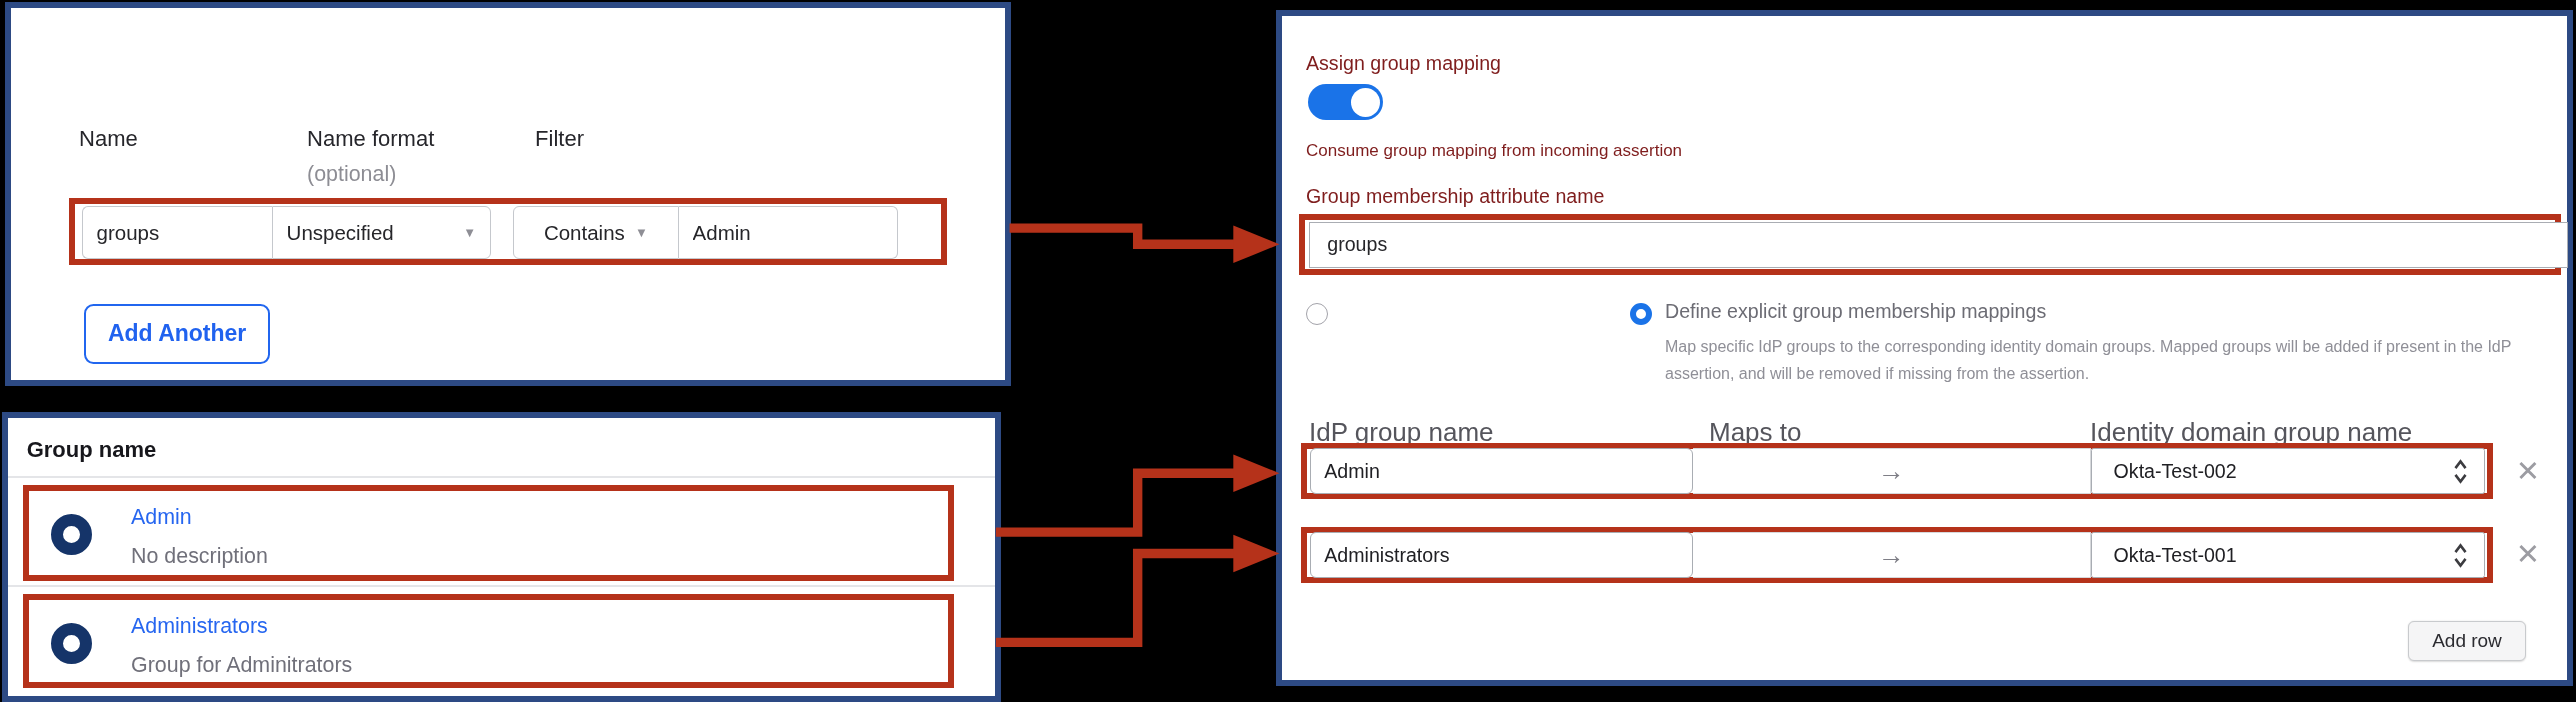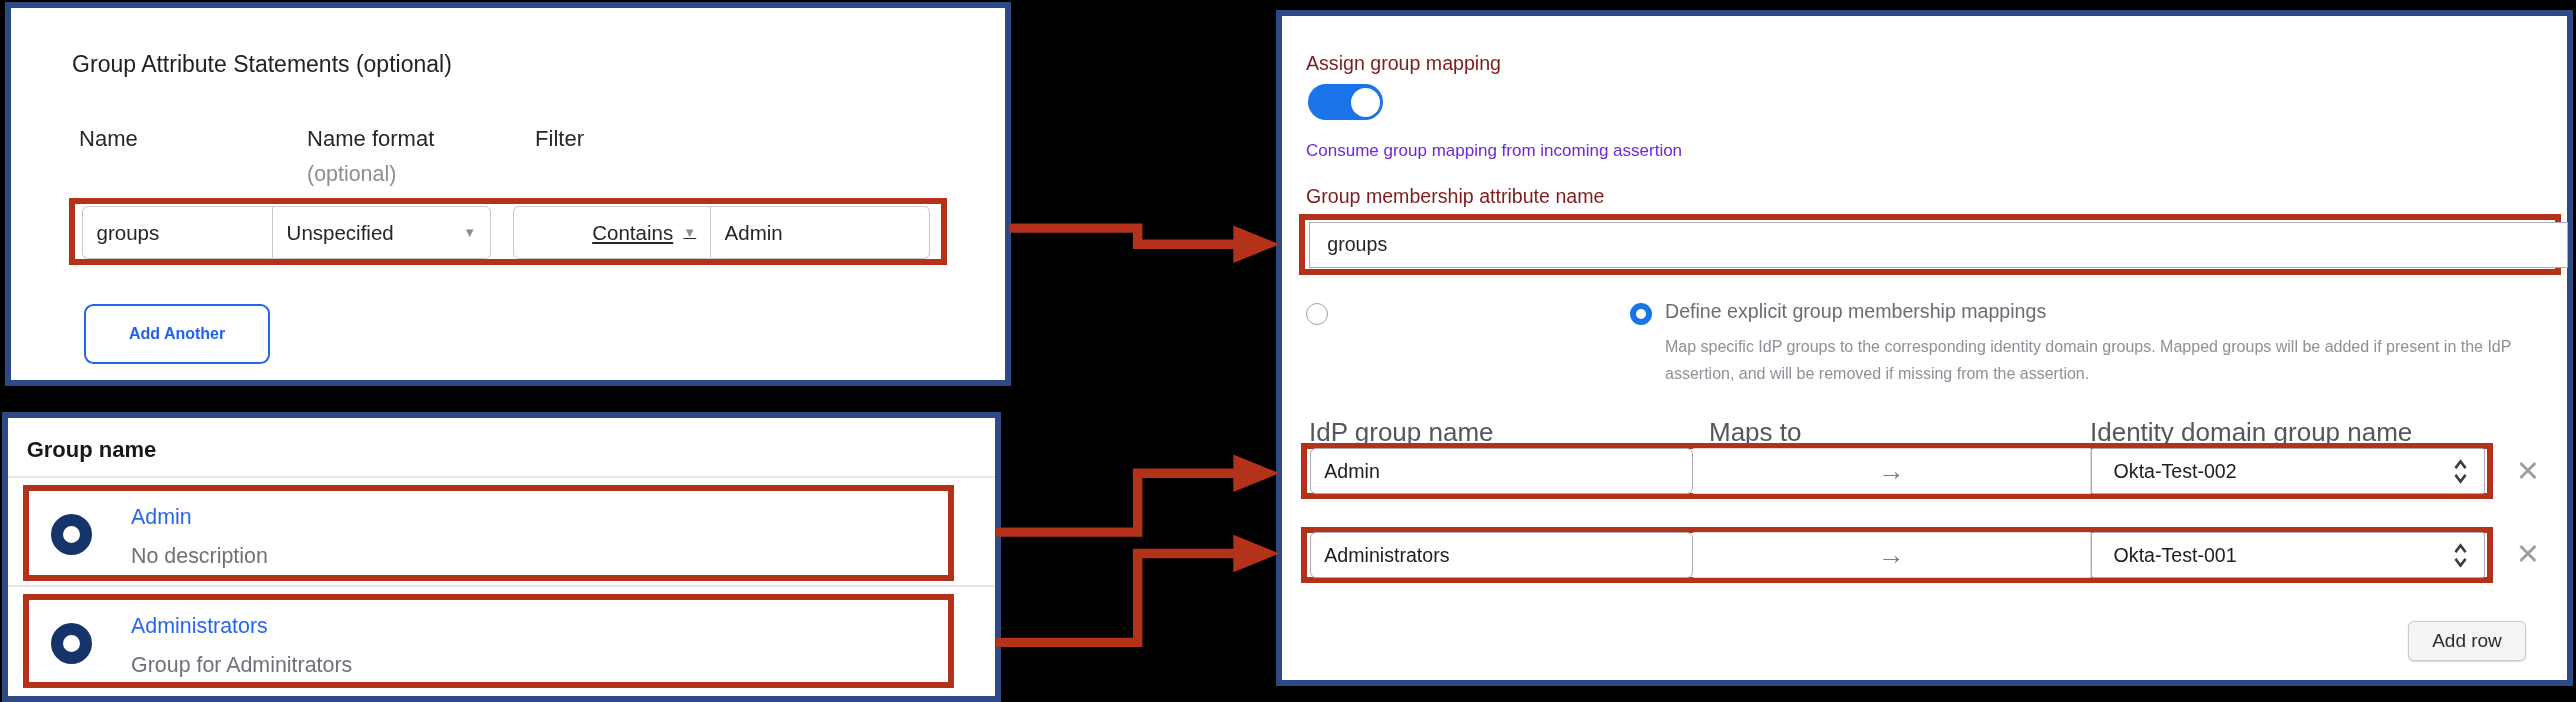--- a/index.html
+++ b/index.html
@@ -18,48 +18,48 @@
   .pa-h-optional{left:296px;top:154px;font-size:21.4px;color:#8d8d94;}
   .hl-box{position:absolute;border:6px solid #b5321a;box-sizing:border-box;background:#fff;}
   .pa-row-box{left:58px;top:190px;width:878px;height:67px;}
   .pa-cells{position:absolute;left:6.8px;top:2.6px;display:flex;height:53px;}
   .cell{box-sizing:border-box;height:53px;background:#fff;border:0.9px solid #c5c8cd;
         font-size:20.5px;color:#26262a;display:flex;align-items:center;padding:0 13.7px;}
   input.cell{outline:none;font-family:"Liberation Sans", sans-serif;}
   .c1{width:190px;border-right:none;border-radius:6px 0 0 6px;}
   .c2{width:219px;border-radius:0 6px 6px 0;justify-content:space-between;}
   .cell-gap{width:22px;}
-  .c3{width:198px;border-radius:6px 0 0 6px;justify-content:flex-end;text-decoration:underline;}
+  .c3{width:166px;border-radius:6px 0 0 6px;justify-content:center;}
   .c4{width:219px;border-left:none;border-radius:0 6px 6px 0;}
   .dd-arrow{font-size:13px;color:#8e8e95;margin-left:10.2px;}
   .select{cursor:pointer;}
   .add-another{left:73px;top:296px;width:186px;height:60px;background:#fff;
         border:2.6px solid #2166ef;border-radius:9.4px;color:#2062ef;font-weight:bold;
-        font-size:16px;font-family:"Liberation Sans", sans-serif;cursor:pointer;}
+        font-size:23px;font-family:"Liberation Sans", sans-serif;cursor:pointer;}
 
   
   .panel-b{left:1.7px;top:412px;width:999px;height:290px;border-width:6px;}
   .pb-header{left:19px;top:19px;font-size:22px;font-weight:bold;color:#17171c;}
   .pb-divider{position:absolute;left:0;right:0;height:1.7px;background:#e4e5e8;}
   .d1{top:58px;} .d2{top:167px;}
   .pb-row{left:15.4px;width:931px;height:96px;}
   .pb-row1{top:67px;} .pb-row2{top:176px;height:94px;}
   .donut{position:absolute;left:22px;top:23px;width:17px;height:17px;border:12px solid #153469;
          border-radius:50%;background:#fff;}
   .pb-link{position:absolute;left:102px;top:13.7px;font-size:21.4px;color:#2666f0;text-decoration:none;cursor:pointer;}
   .pb-desc{position:absolute;left:102px;top:53px;font-size:21.4px;color:#70707a;}
 
   
   .panel-c{left:1276px;top:10.2px;width:1297px;height:676px;}
   .pc-label{font-size:19.6px;color:#7f1d1d;}
   .pc-toggle-label{left:24px;top:36px;}
   .toggle{position:absolute;left:26px;top:68px;width:75px;height:36px;border-radius:18px;
           background:#1a73e8;cursor:pointer;}
   .toggle .knob{position:absolute;top:3.4px;right:3.4px;width:29px;height:29px;border-radius:50%;background:#fff;}
-  .pc-help{position:absolute;left:24px;top:125px;font-size:17px;color:#6d28d9;}
+  .pc-help{position:absolute;left:24px;top:125px;font-size:17px;color:#7f1d1d;}
   .pc-attr-label{left:24px;top:169px;}
   .pc-attr-box{left:17px;top:198px;width:1262px;height:61px;}
   .pc-attr-input{position:absolute;left:4.3px;top:1.7px;width:1240px;height:44px;border:0.9px solid #aaadb3;
           font-size:19.6px;color:#26262a;padding:0 0 0 17px;outline:none;
           font-family:"Liberation Sans", sans-serif;}
   .radio{position:absolute;width:22px;height:22px;border-radius:50%;box-sizing:border-box;cursor:pointer;}
   .radio.off{border:1.7px solid #a3a3aa;background:#fff;}
   .radio.on{border:6.8px solid #1a73e8;background:#fff;}
   .r-implicit{left:24px;top:287px;}
   .lbl-implicit{position:absolute;left:56px;top:282px;width:224px;font-size:19.6px;color:#6c6c74;line-height:1.95;}
@@ -87,21 +87,20 @@
 
   
   .arrows{position:absolute;left:0;top:0;width:2576px;height:703px;pointer-events:none;}
 </style>
 </head>
 <body>
 
 <div class="stage">
 
   <section class="panel panel-a">
-    <div class="abs pa-title">Group Attribute Statements (optional)</div>
     <div class="abs pa-h pa-h-name">Name</div>
     <div class="abs pa-h pa-h-format">Name format</div>
     <div class="abs pa-h-optional">(optional)</div>
     <div class="abs pa-h pa-h-filter">Filter</div>
 
     <div class="hl-box pa-row-box">
       <div class="pa-cells">
         <input class="cell c1" value="groups" style="">
         <div class="cell c2 select">
           <span>Unspecified</span>

